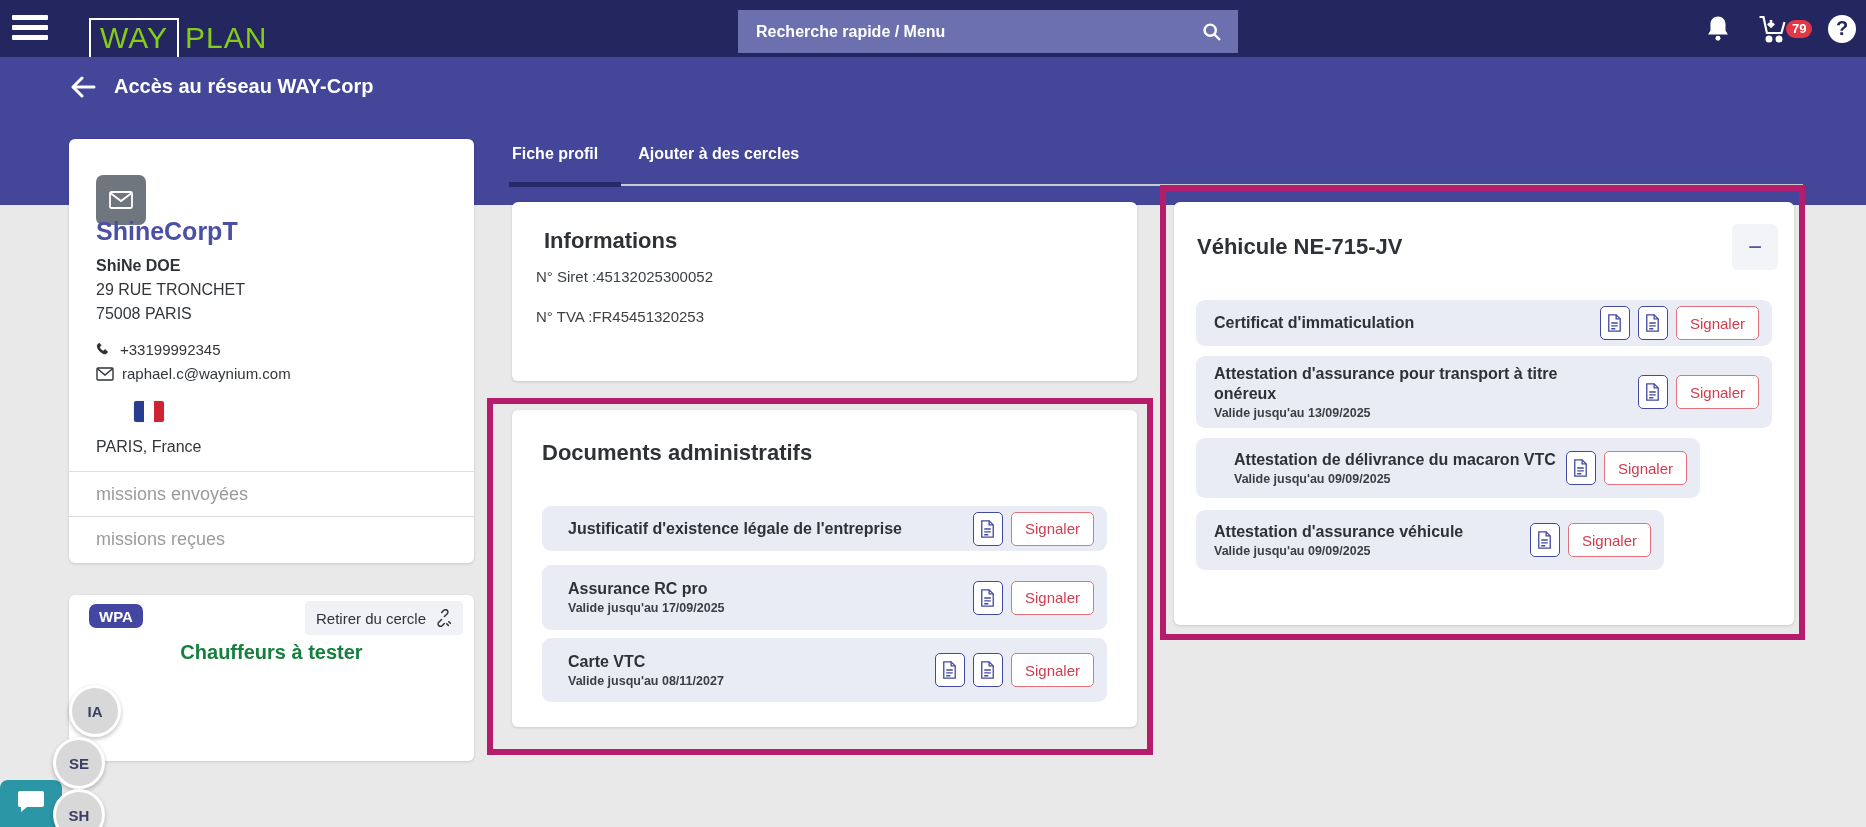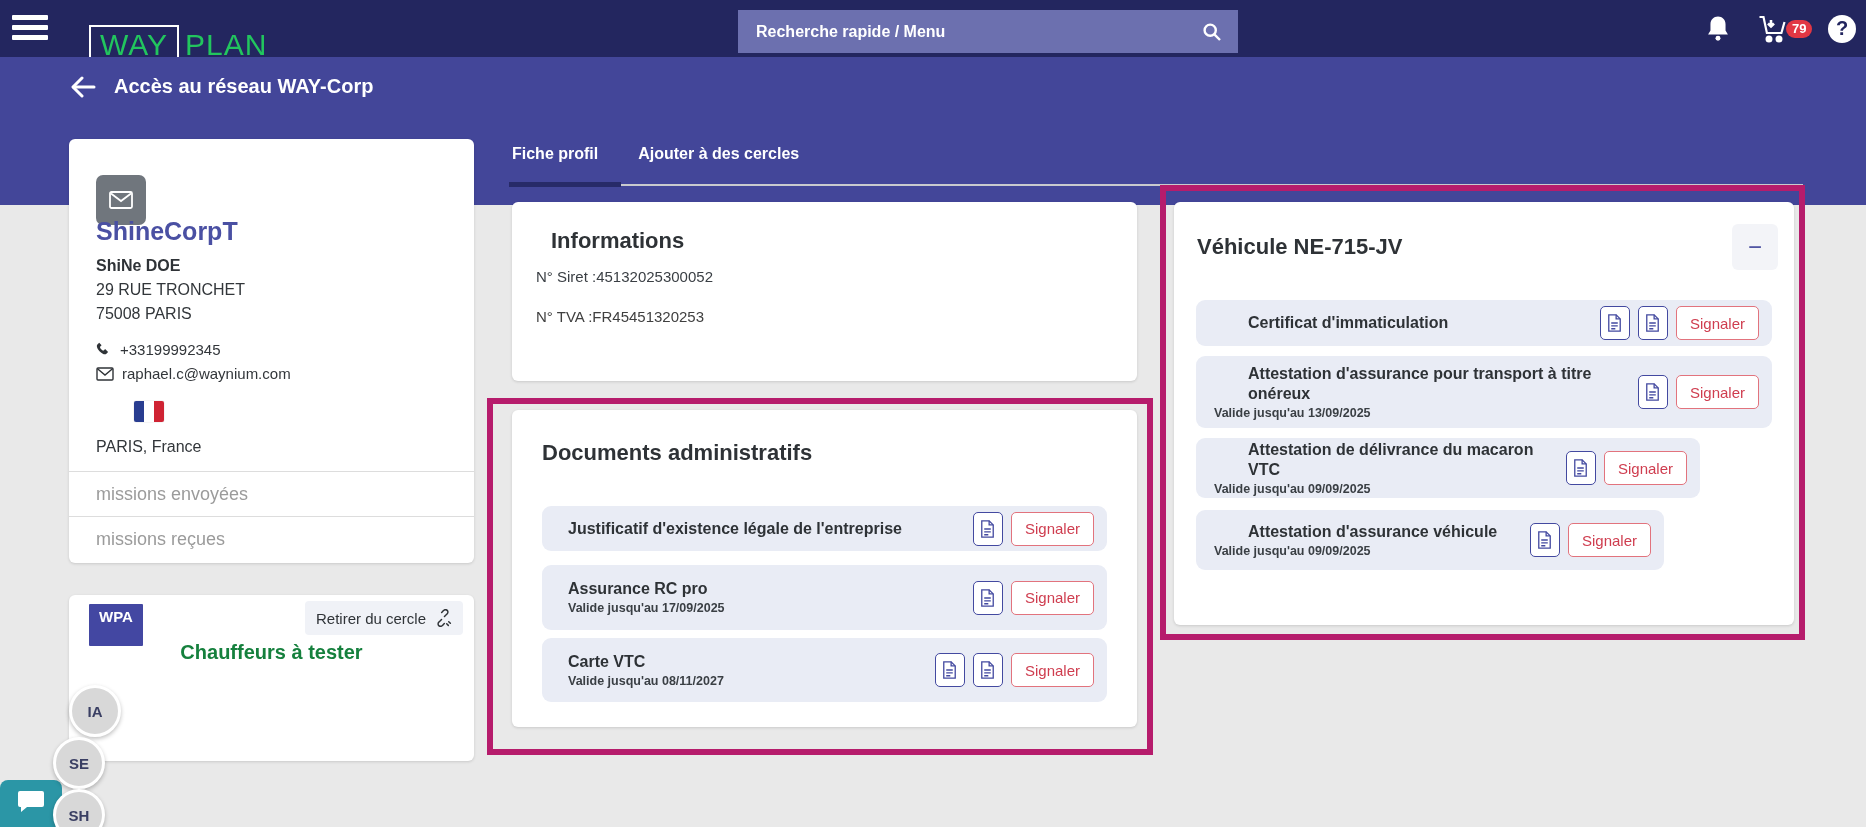--- a/index.html
+++ b/index.html
@@ -8,21 +8,21 @@
     font-family:"Liberation Sans", sans-serif;
     background:#e9e9e9;
     color:#32363a;
     overflow:hidden;
     position:relative;
   }
   
   .navbar { position:absolute; left:0; top:0; width:1866px; height:57px; background:#23265f; }
   .hamburger { position:absolute; left:12px; top:15px; width:38px; height:28px; cursor:pointer; }
   .hamburger span { display:block; width:36px; height:5px; background:#fff; border-radius:1px; margin-bottom:5px; }
-  .logo { position:absolute; left:89px; top:25px; display:flex; align-items:center; color:#22c55e; font-size:30px; letter-spacing:1px; }
+  .logo { position:absolute; left:89px; top:18px; display:flex; align-items:center; color:#84cc16; font-size:30px; letter-spacing:1px; }
   .logo .way { border:2px solid #fff; padding:1px 9px 3px 9px; }
   .logo .plan { padding:1px 4px 3px 6px; }
   .searchbar { position:absolute; left:738px; top:10px; width:500px; height:43px; background:#6c70af; display:flex; align-items:center; cursor:text; }
   .searchbar .ph { color:#fff; font-size:16px; font-weight:bold; padding-left:18px; flex:1; }
   .searchbar svg { margin-right:16px; }
   .nav-ico { position:absolute; top:0; height:57px; display:flex; align-items:center; cursor:pointer; }
   .bell { left:1705px; }
   .cart { left:1758px; }
   .cart-badge { position:absolute; left:28px; top:20px; background:#e23744; color:#fff; font-size:13px; font-weight:bold; border-radius:9px; padding:1px 6px 2px 6px; }
   .help { left:1828px; }
@@ -48,31 +48,31 @@
   .crow { position:absolute; left:27px; display:flex; align-items:center; gap:8px; font-size:15px; }
   .phone-row { top:202px; }
   .email-row { top:226px; }
   .loc-row { top:262px; gap:16px; font-size:16px;flex-direction:column; }
   .flag { width:30px; height:21px; display:flex; border-radius:2px; overflow:hidden; box-shadow:0 0 1px rgba(0,0,0,.4); }
   .flag i { flex:1; } .flag .b{background:#293d90;} .flag .w{background:#fff;} .flag .r{background:#cf2333;}
   .p-divider { position:absolute; left:0; width:405px; height:1px; background:#ddd; }
   .missions { position:absolute; left:27px; font-size:18px; color:#9b9b9b; cursor:pointer; }
   
   .card-circle { left:69px; top:595px; width:405px; height:166px; }
-  .wpa-badge { position:absolute; left:20px; top:9px; background:#4347a2; color:#fff; font-size:15px; font-weight:bold; padding:4px 10px 21px 10px; border-radius:1px; }
+  .wpa-badge { position:absolute; left:20px; top:9px; background:#4347a2; color:#fff; font-size:15px; font-weight:bold; padding:4px 10px 3px 10px; border-radius:7px; }
   .remove-btn { position:absolute; left:236px; top:6px; width:158px; height:34px; background:#f0f2f7; border:none; border-radius:4px; display:flex; align-items:center; justify-content:center; gap:8px; font-size:15px; color:#2f3337; font-family:inherit; cursor:pointer; }
   .circle-title { position:absolute; left:0; top:46px; width:405px; text-align:center; font-size:20px; font-weight:bold; color:#15803d; }
   .avatars { position:absolute; left:0; top:90px; width:480px; display:flex; justify-content:center;flex-direction:column; }
   .avatar-c { width:52px; height:52px; border-radius:50%; background:#d8d8d8; border:3px solid #fff; box-shadow:0 2px 4px rgba(0,0,0,.25); display:flex; align-items:center; justify-content:center; font-size:15px; font-weight:bold; color:#3a3f63; cursor:pointer; }
   .avatar-c + .avatar-c { margin-left:-16px; }
   .av1{z-index:1;} .av2{z-index:2;} .av3{z-index:3;}
   
   .card-info { left:512px; top:202px; width:625px; height:179px; }
   .card-title { font-size:22px; font-weight:bold; color:#2e3236; }
-  .info-title { position:absolute; left:39px; top:26px; }
+  .info-title { position:absolute; left:32px; top:26px; }
   .info-line1 { position:absolute; left:24px; top:66px; font-size:15px; color:#3a3f44; }
   .info-line2 { position:absolute; left:24px; top:106px; font-size:15px; color:#404040; }
   
   .hl-box { position:absolute; border:6px solid #b61c6c; }
   .hl-docs { left:487px; top:398px; width:666px; height:357px; }
   .hl-vehicle { left:1160px; top:185px; width:645px; height:455px; }
   
   .card-docs { left:512px; top:410px; width:625px; height:317px; }
   .docs-title { position:absolute; left:30px; top:30px; }
   .doc-row { position:absolute; background:#e9ecf5; border-radius:9px; display:flex; align-items:center; }
@@ -84,24 +84,24 @@
   .signaler-btn { height:34px; background:#fff; border:1px solid #e2737d; border-radius:5px; color:#cf3d4f; font-size:15px; font-family:inherit; padding:0 13px; cursor:pointer; }
   .d-r1 { left:30px; top:96px;  width:565px; height:45px; }
   .d-r2 { left:30px; top:155px; width:565px; height:65px; }
   .d-r3 { left:30px; top:228px; width:565px; height:64px; }
   
   .card-vehicle { left:1174px; top:202px; width:620px; height:423px; }
   .veh-title { position:absolute; left:23px; top:32px; }
   .collapse-btn { position:absolute; right:16px; top:22px; width:46px; height:46px; background:#f3f4f8; border:none; border-radius:6px; color:#4a4fa0; font-size:24px; line-height:1; cursor:pointer; font-family:inherit; }
   .v-r1 { left:22px; top:98px;  width:576px; height:46px; }
   .v-r2 { left:22px; top:154px; width:576px; height:72px; }
-  .v-r3 { left:22px; top:236px; width:504px; height:60px; }
+  .v-r3 { left:22px; top:236px; width:504px; height:60px;padding-left:20px; }
   .v-r4 { left:22px; top:308px; width:468px; height:60px; }
   .veh-row .txt { padding-left:18px; }
-  .veh-row .t { max-width:350px; line-height:1.2;margin-left:34px; }
+  .veh-row .t { max-width:350px; line-height:1.2; }
   
   .chat-widget { position:absolute; left:0; top:780px; width:62px; height:47px; background:#2b96a6; border-radius:8px 8px 0 0; display:flex; justify-content:center; padding-top:9px; cursor:pointer; }
   svg { display:block; }
 </style>
 </head>
 <body>
 
 <div class="navbar">
   <div class="hamburger">
       <span></span>

